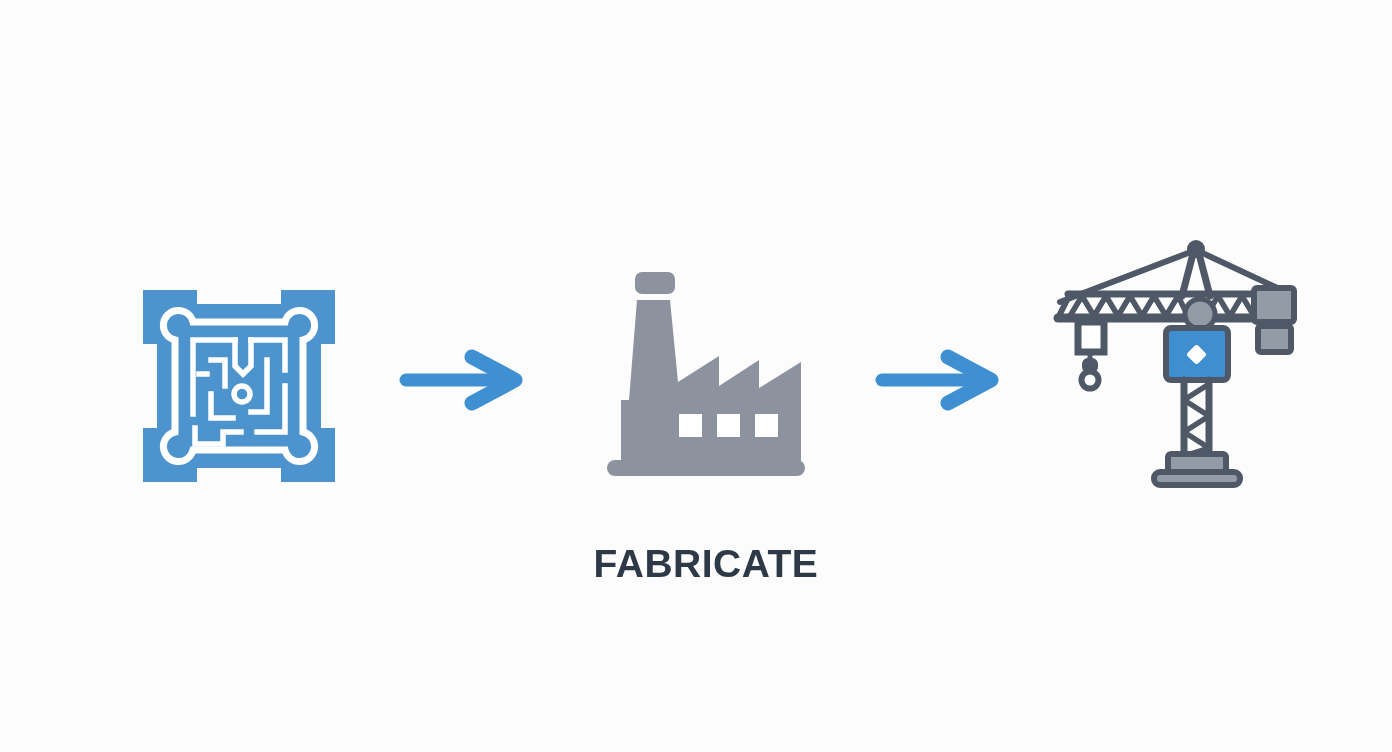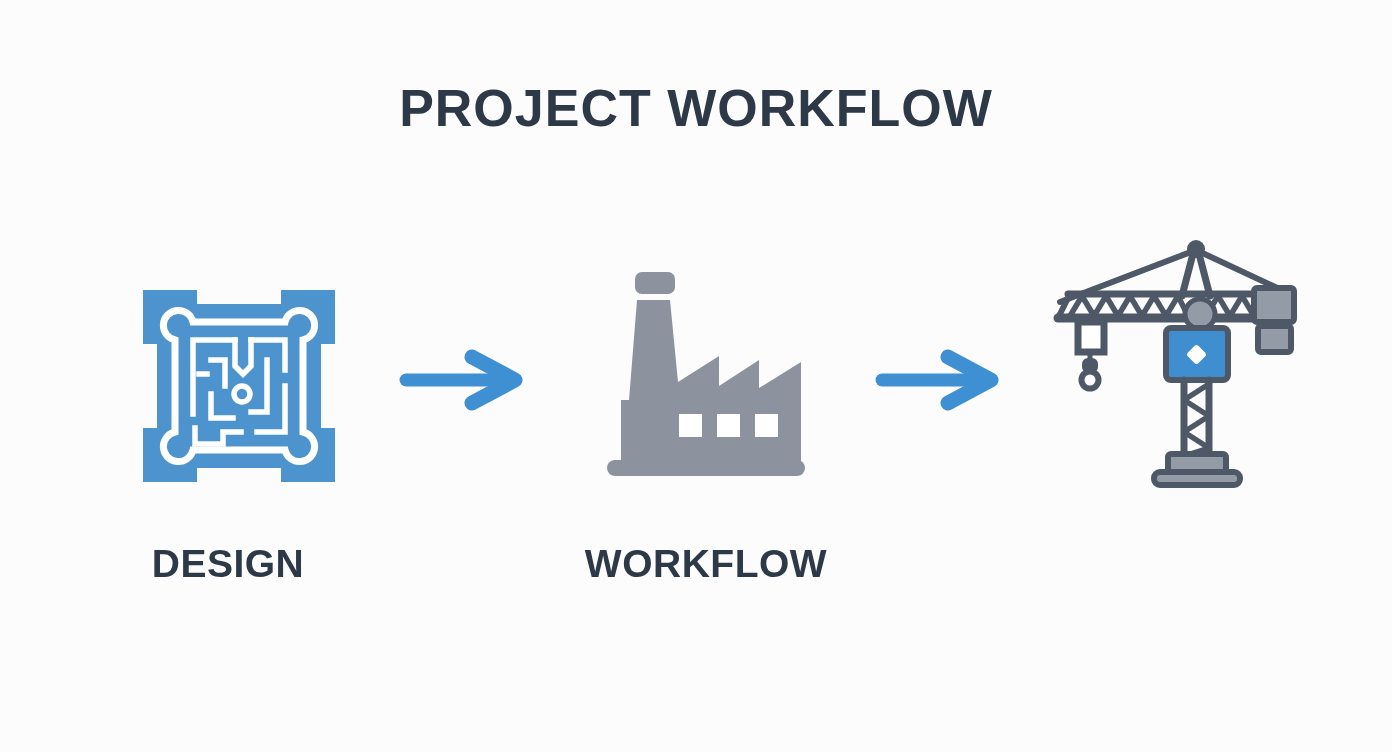--- a/index.html
+++ b/index.html
@@ -62,21 +62,20 @@
   .ar-line{stroke:var(--arrow-blue);fill:none;stroke-linecap:round;stroke-linejoin:round;}
   .k-s{stroke:var(--crane-dark);fill:none;stroke-linecap:round;stroke-linejoin:round;}
   .k-f{fill:var(--crane-dark);}
   .k-g{fill:var(--crane-gray);stroke:var(--crane-dark);}
 </style>
 </head>
 <body>
 
 <div class="canvas">
 
-  <h1 class="title">PROJECT WORKFLOW</h1>
 
   <div class="icon-slot pos-design-icon">
     <svg viewBox="0 0 212 212" aria-hidden="true">
       <path class="bp-fill" d="M 10 10 H 64 V 24 H 148 V 10 H 202 V 64 H 188 V 148 H 202 V 202 H 148 V 188 H 64 V 202 H 10 V 148 H 24 V 64 H 10 Z"></path>
       <path class="bp-frame" d="M 42 60 A 15 15 0 1 1 60 42 H 152 A 15 15 0 1 1 170 60 V 152 A 15 15 0 1 1 152 170 H 60 A 15 15 0 1 1 42 152 Z"></path>
       <g class="bp-line">
         <path d="M 60 134 V 60 H 102"></path>
         <path d="M 102 60 V 86 L 110 94 L 118 86 V 60"></path>
         <path d="M 118 60 H 152 V 90"></path>
         <path d="M 152 106 V 152 H 124"></path>
@@ -147,16 +146,15 @@
       <rect x="141" y="111" width="15" height="15" rx="3" fill="#FFFFFF" transform="rotate(45 148.5 118.5)"></rect>
 
       <path class="k-s" stroke-width="7" d="M 136 144 V 220 M 161 144 V 220"></path>
       <path class="k-s" stroke-width="5.5" d="M 161 148 L 136 164 L 161 180 L 136 196 L 161 212 L 136 220"></path>
 
       <rect class="k-g" stroke-width="6" x="120" y="218" width="58" height="18" rx="3"></rect>
       <rect class="k-g" stroke-width="6" x="106" y="236" width="86" height="13" rx="6"></rect>
     </svg>
   </div>
 
-  <div class="step-label pos-label-design">DESIGN</div>
-  <div class="step-label pos-label-fabricate">WORKFLOW</div>
+  <div class="step-label pos-label-fabricate">FABRICATE</div>
 
 </div>
 
 </body></html>

